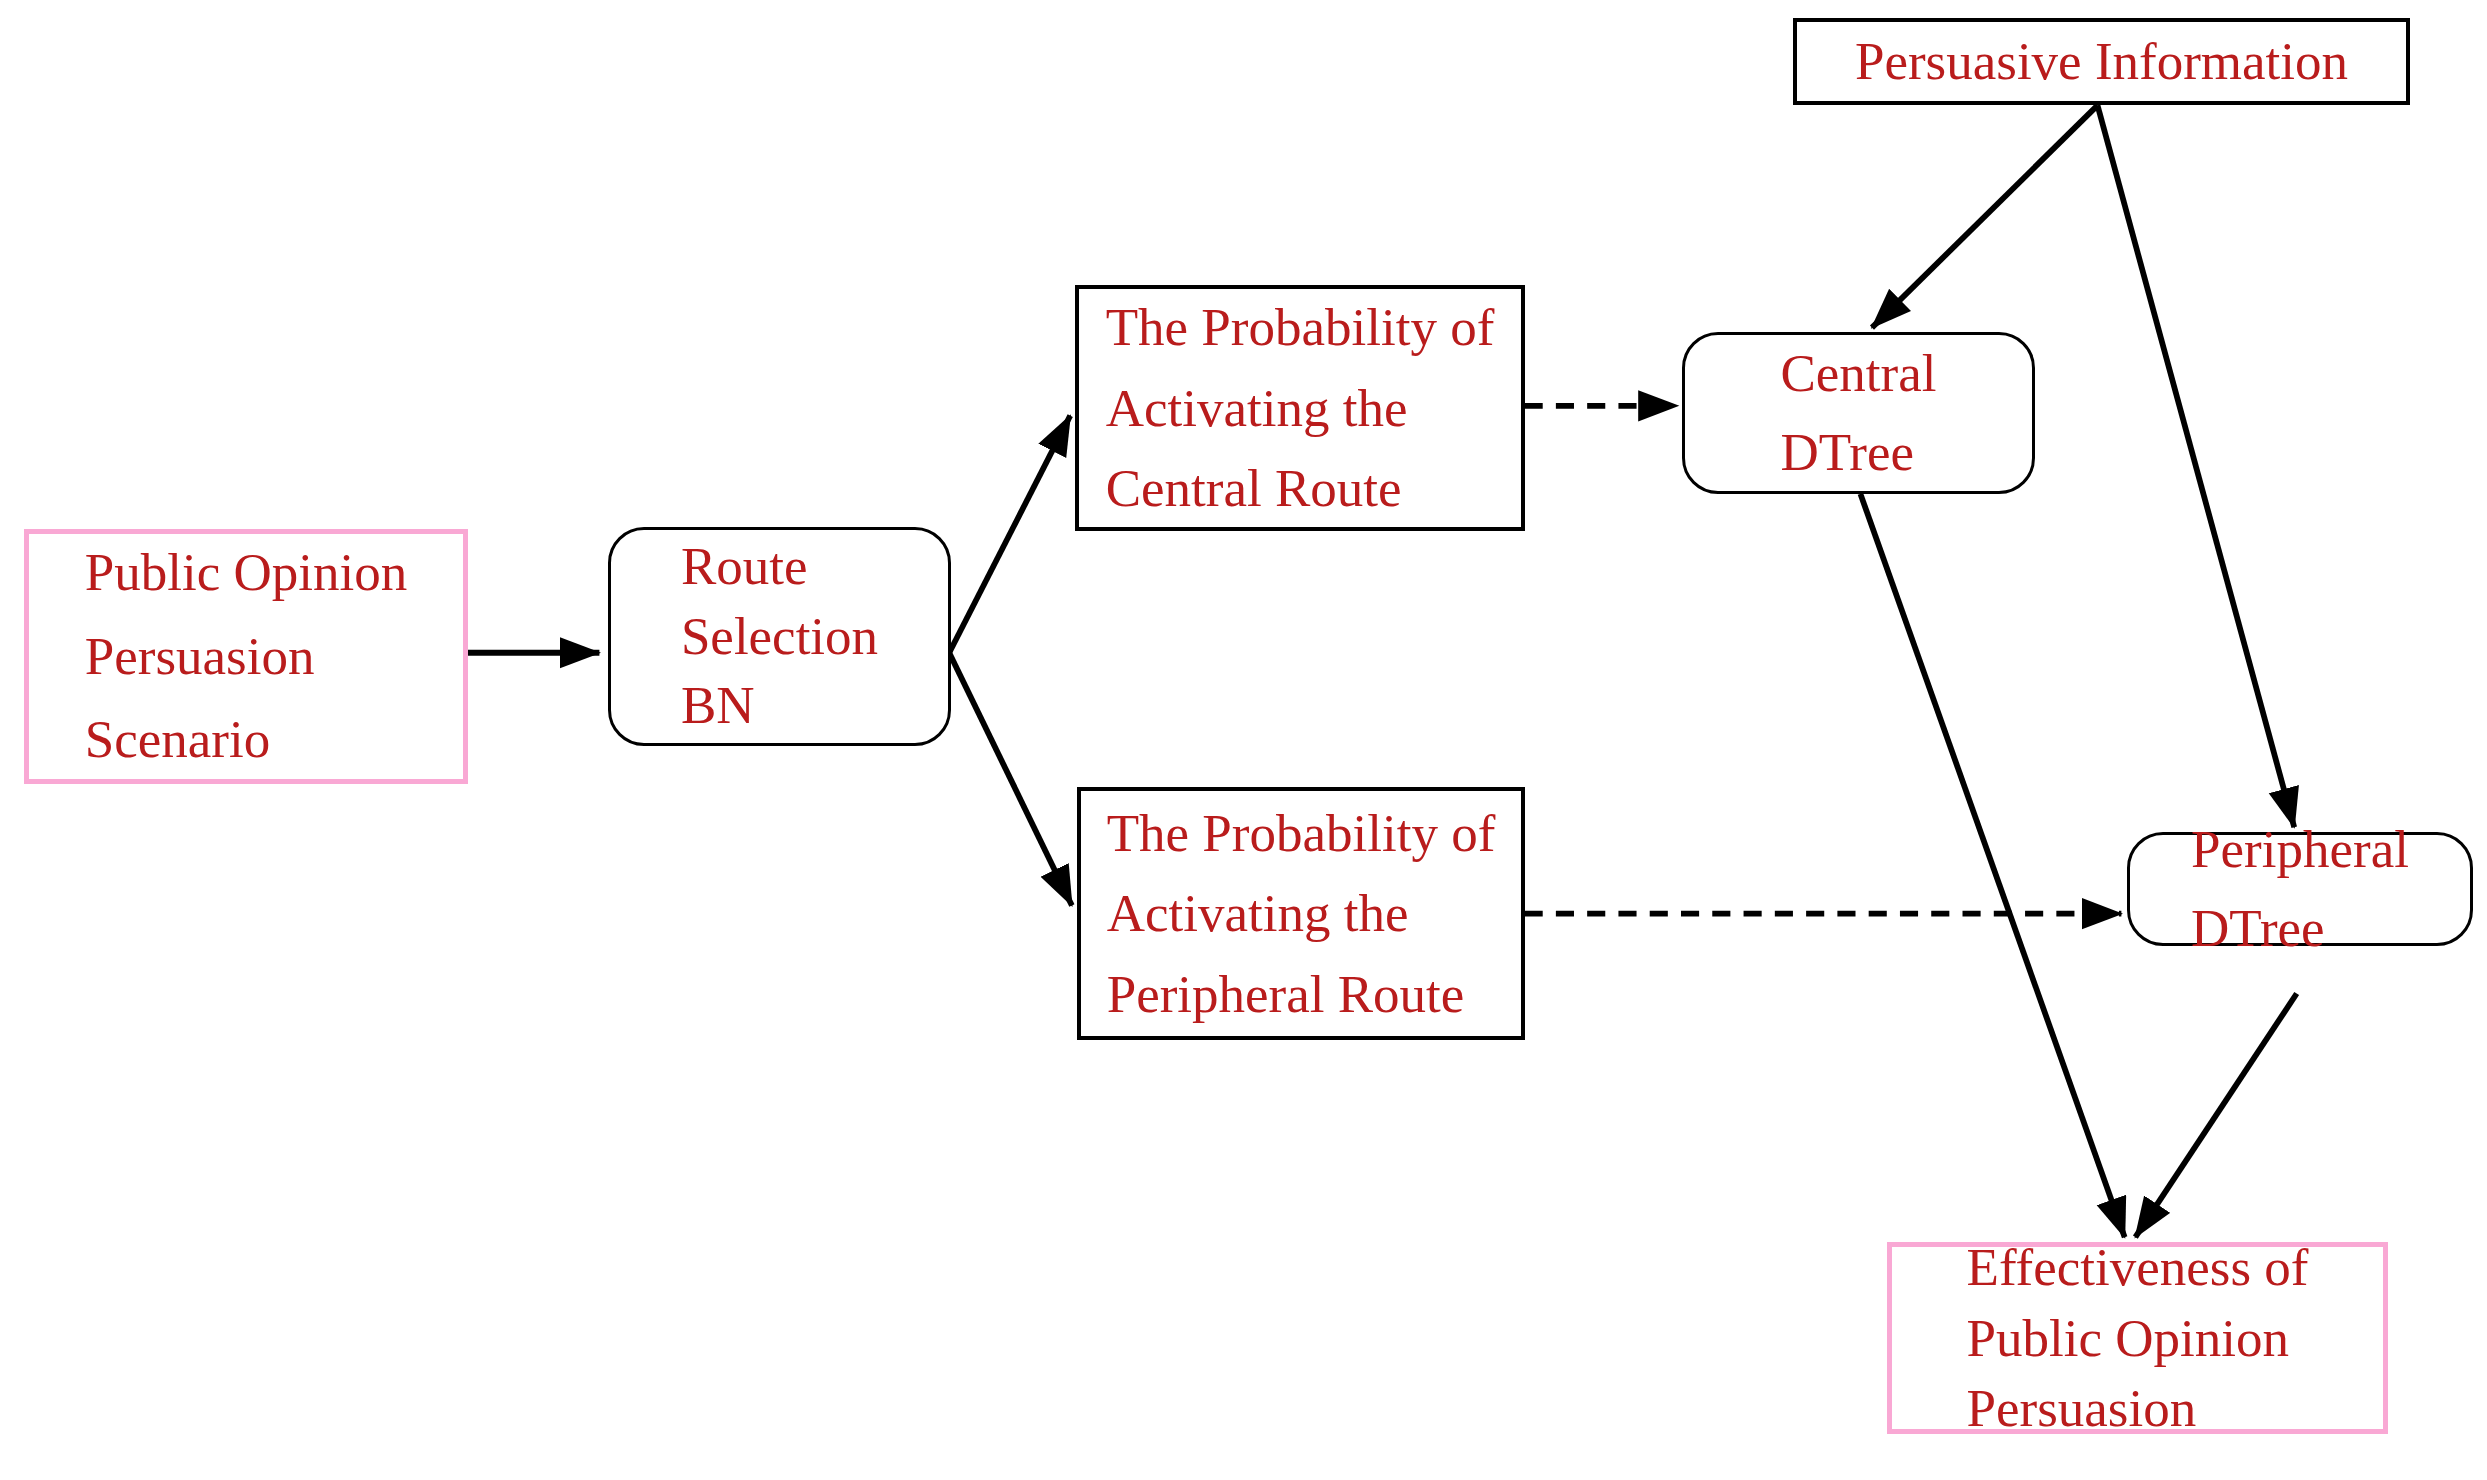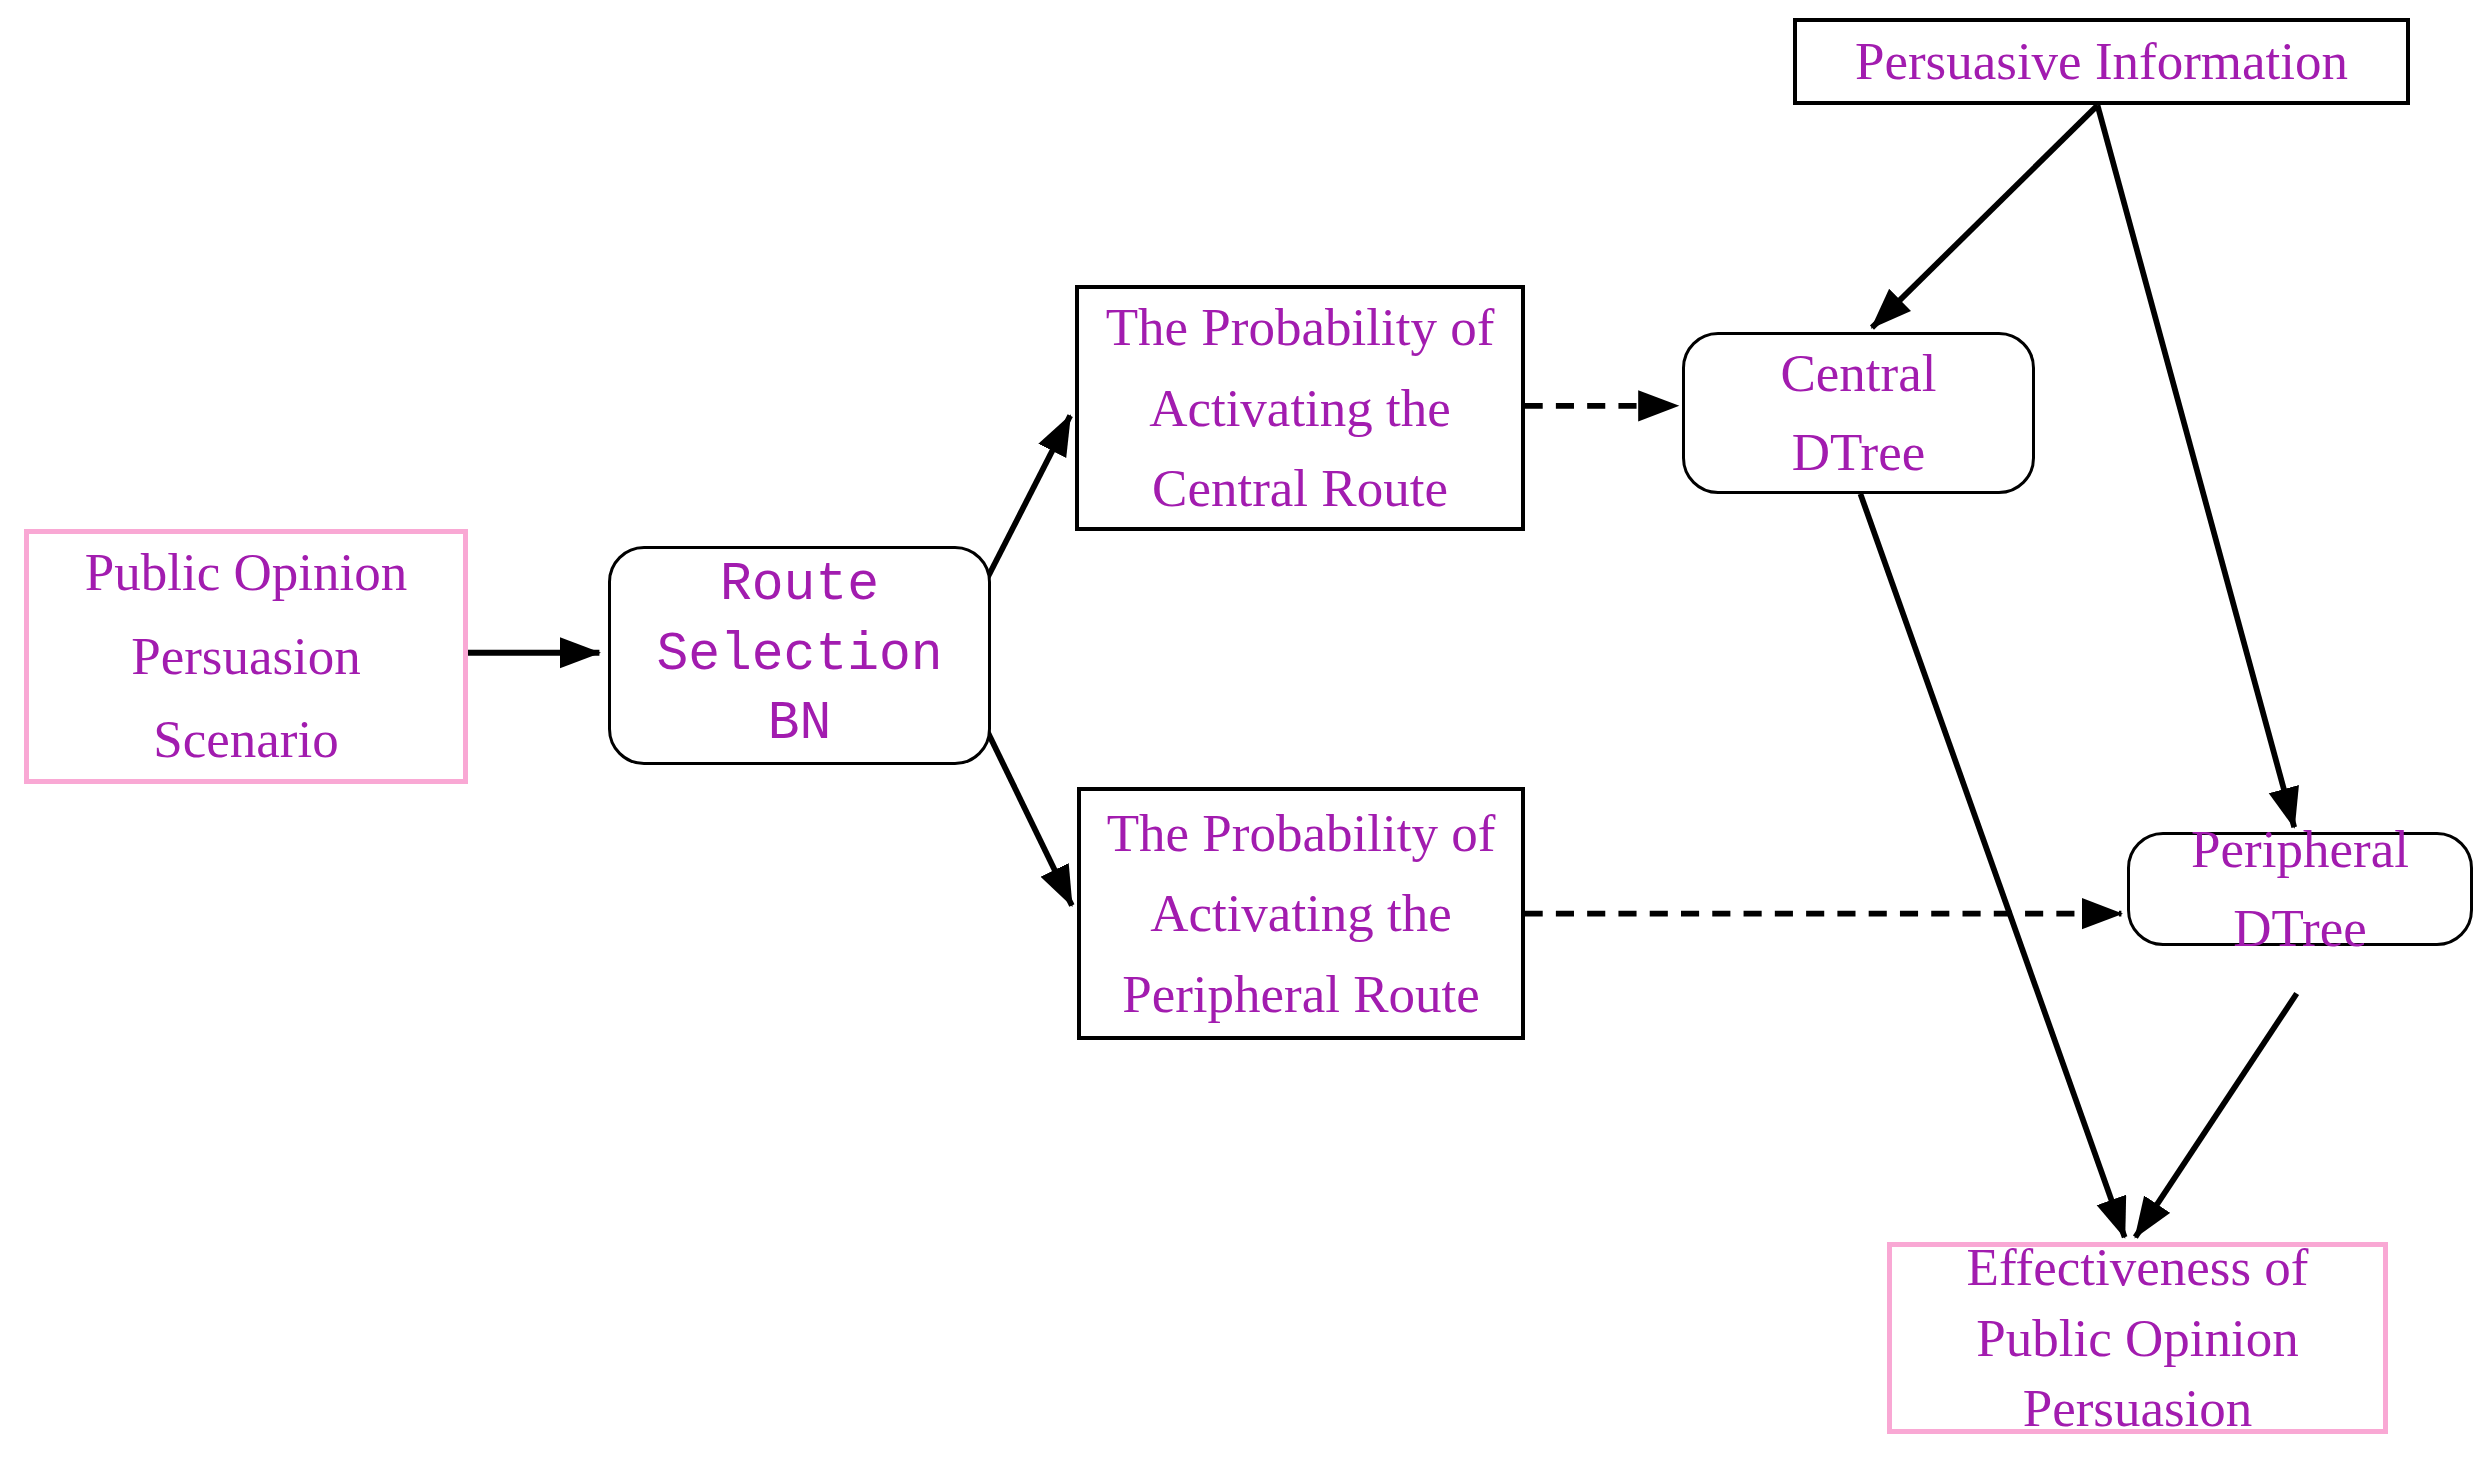--- a/index.html
+++ b/index.html
@@ -24,31 +24,30 @@
     height: 1480px;
     pointer-events: none;
   }
   .node {
     position: absolute;
     box-sizing: border-box;
     background: #ffffff;
     display: flex;
     align-items: center;
     justify-content: center;
-    text-align: center;
     white-space: pre-line;
     font-size: 53px;
-    color: #a21caf;
+    color: #b91c1c;
   }
   .rect   { border: 4.1px solid #000000; }
   .rect-thick { border: 5px solid #f9a8d4; }
   .round  { border: 3.3px solid #000000; border-radius: 36px; }
 
   #node-scenario          { left: 24px;   top: 529px;  width: 444px; height: 255px; line-height: 1.58; }
-  #node-route-bn          { left: 608px;  top: 546px;  width: 383px; height: 219px; line-height: 1.32; font-family: Liberation Mono, monospace; }
+  #node-route-bn          { left: 608px;  top: 527px;  width: 343px; height: 219px; line-height: 1.32; }
   #node-prob-central      { left: 1075px; top: 285px;  width: 450px; height: 246px; line-height: 1.52; }
   #node-prob-peripheral   { left: 1077px; top: 787px;  width: 448px; height: 253px; line-height: 1.52; }
   #node-central-dtree     { left: 1682px; top: 332px;  width: 353px; height: 162px; line-height: 1.5; }
   #node-peripheral-dtree  { left: 2127px; top: 832px; width: 346px; height: 114px; line-height: 1.5; }
   #node-persuasive-info   { left: 1793px; top: 18px;   width: 617px; height: 87px; line-height: 1.1; }
   #node-effectiveness     { left: 1887px; top: 1242px; width: 501px; height: 192px; line-height: 1.33; }
 
   .edge {
     stroke: #000000;
     stroke-width: 7;

